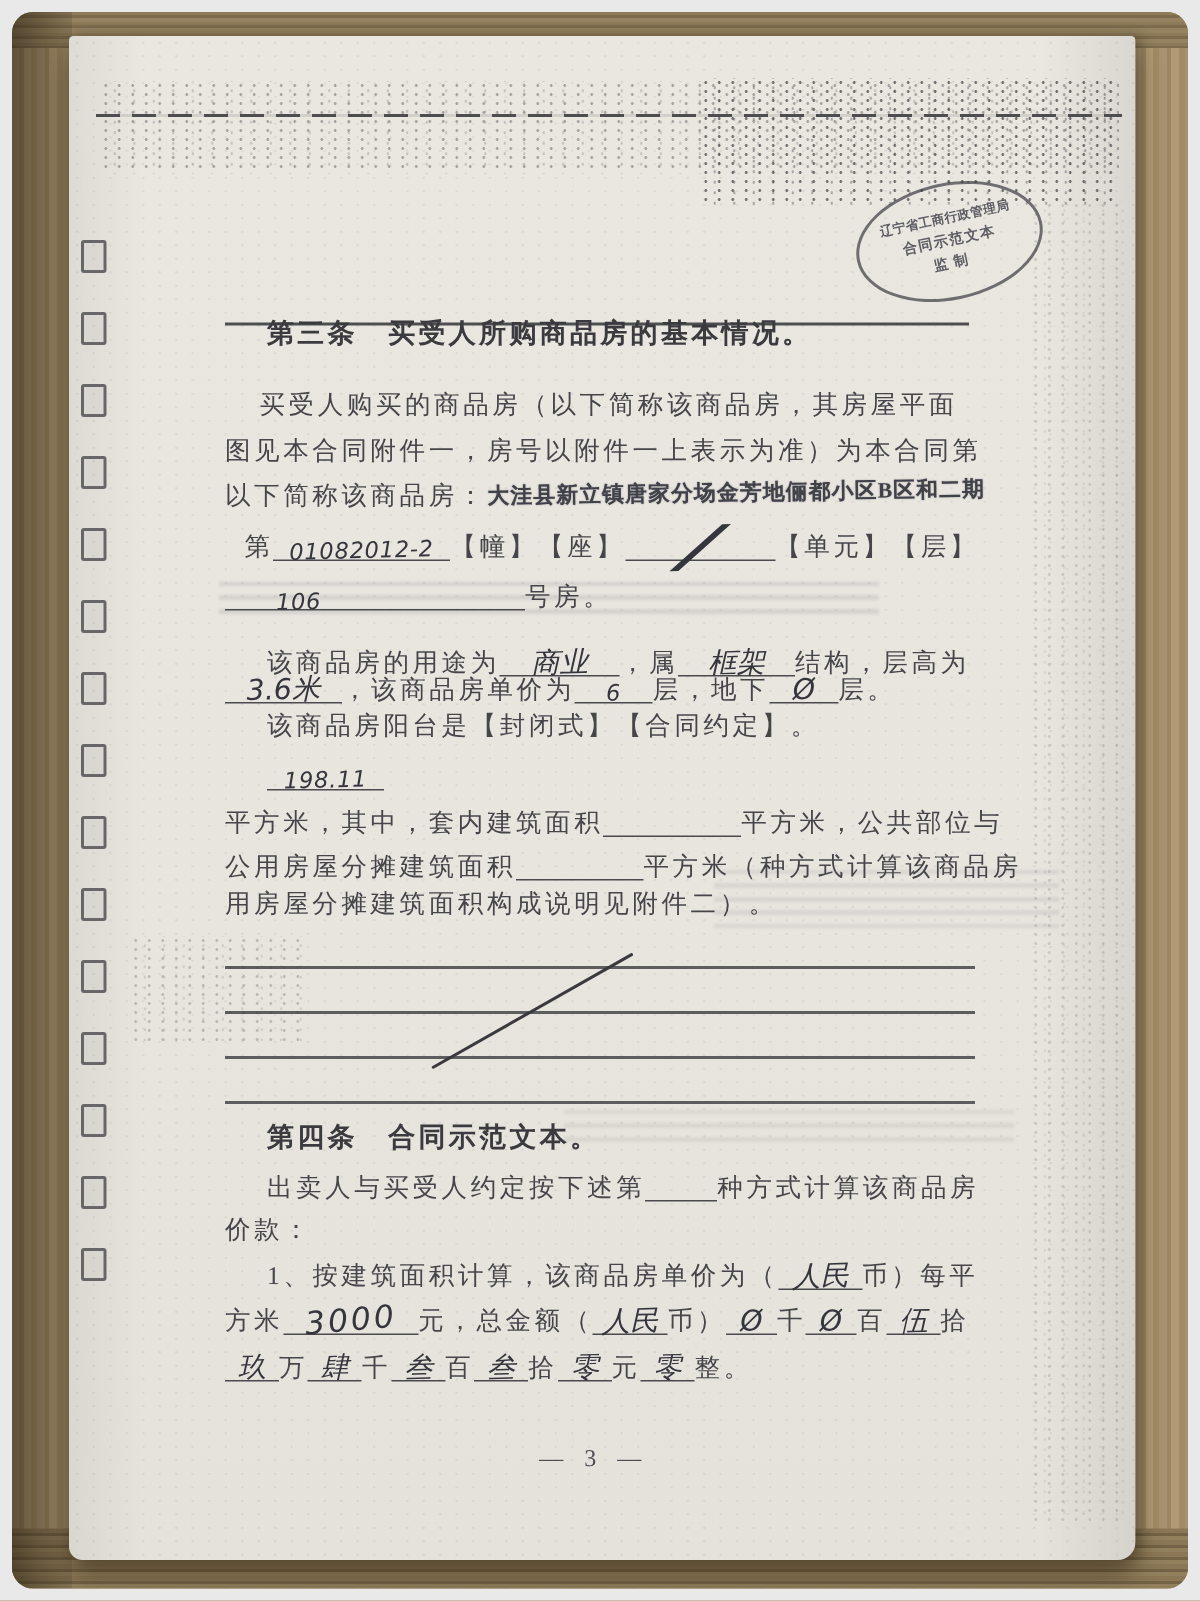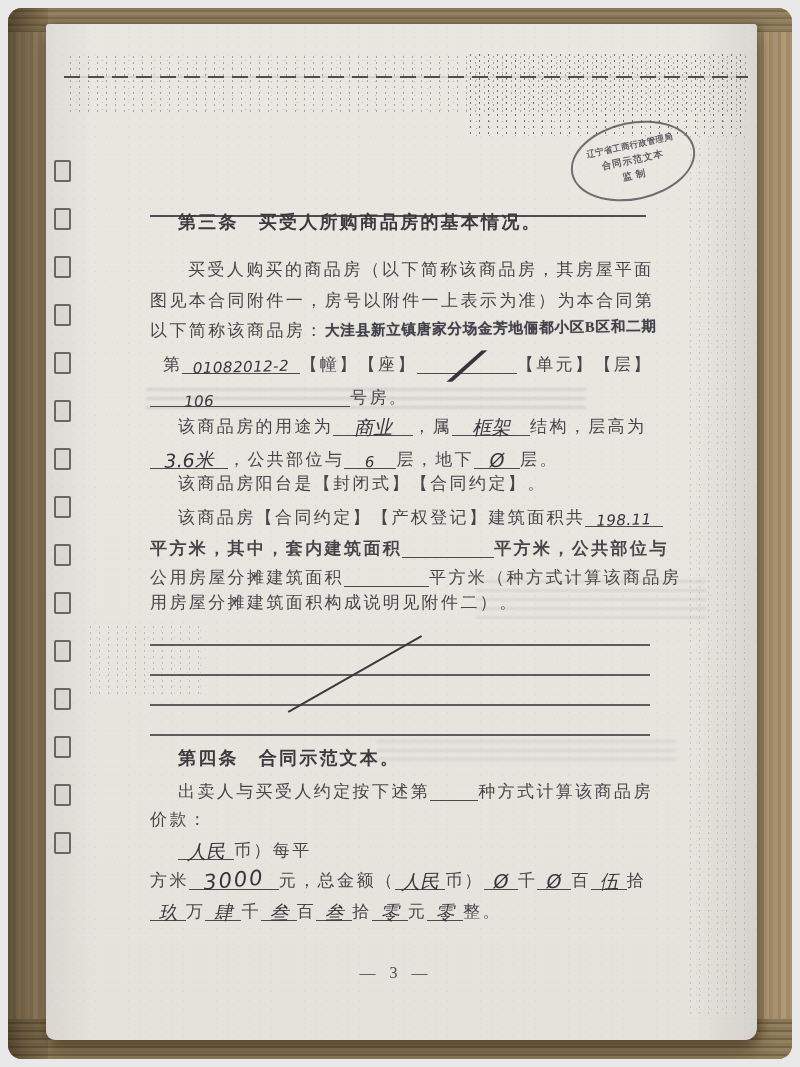--- a/index.html
+++ b/index.html
@@ -117,35 +117,35 @@
     <div id="rule-lines">
         <div class="rule" style="left: 104px; top: 620px; width: 500px;"></div>
         <div class="rule" style="left: 104px; top: 650px; width: 500px;"></div>
         <div class="rule" style="left: 104px; top: 680px; width: 500px;"></div>
         <div class="rule" style="left: 104px; top: 710px; width: 500px;"></div>
       </div>
     <div class="big-slash"></div>
 
     <div id="text-layer">
         <div class="line bold" style="left: 132px; top: 186px;"><span class="print">第三条　买受人所购商品房的基本情况。</span></div>
-        <div class="line" style="left: 142px; top: 234px;"><span class="print">买受人购买的商品房（以下简称该商品房，其房屋平面</span></div>
+        <div class="line" style="left: 127px; top: 234px;"><span class="print">买受人购买的商品房（以下简称该商品房，其房屋平面</span></div>
         <div class="line" style="left: 104px; top: 265px;"><span class="print">图见本合同附件一，房号以附件一上表示为准）为本合同第</span></div>
         <div class="line" style="left: 104px; top: 295px;"><span class="print">以下简称该商品房：</span><span class="stamped">大洼县新立镇唐家分场金芳地俪都小区B区和二期</span></div>
         <div class="line" style="left: 117px; top: 327px;"><span class="print">第</span><span class="blank" style="width: 118px;"><span class="hand num">01082012-2</span></span><span class="print">【幢】【座】</span><span class="blank" style="width: 100px;"><span class="hand slash">╱</span></span><span class="print">【单元】【层】</span></div>
         <div class="line" style="left: 104px; top: 360px;"><span class="blank" style="width: 200px;"><span class="hand num" style="text-align: left; padding-left: 34px; box-sizing: border-box;">106</span></span><span class="print">号房。</span></div>
-        <div class="line" style="left: 132px; top: 389px;"><span class="print">该商品房的用途为</span><span class="blank" style="width: 80px;"><span class="hand">商业</span></span><span class="print">，属</span><span class="blank" style="width: 78px;"><span class="hand">框架</span></span><span class="print">结构，层高为</span></div>
-        <div class="line" style="left: 104px; top: 422px;"><span class="blank" style="width: 78px;"><span class="hand">3.6米</span></span><span class="print">，公共部位与</span><span class="blank" style="width: 52px;"><span class="hand num">6</span></span><span class="print">层，地下</span><span class="blank" style="width: 46px;"><span class="hand">Ø</span></span><span class="print">层。</span></div>
+        <div class="line" style="left: 132px; top: 404px;"><span class="print">该商品房的用途为</span><span class="blank" style="width: 80px;"><span class="hand">商业</span></span><span class="print">，属</span><span class="blank" style="width: 78px;"><span class="hand">框架</span></span><span class="print">结构，层高为</span></div>
+        <div class="line" style="left: 104px; top: 422px;"><span class="blank" style="width: 78px;"><span class="hand">3.6米</span></span><span class="print">，该商品房单价为</span><span class="blank" style="width: 52px;"><span class="hand num">6</span></span><span class="print">层，地下</span><span class="blank" style="width: 46px;"><span class="hand">Ø</span></span><span class="print">层。</span></div>
         <div class="line" style="left: 132px; top: 448px;"><span class="print">该商品房阳台是【封闭式】【合同约定】。</span></div>
-        <div class="line" style="left: 132px; top: 480px;"><span class="print">该商品房【合同约定】【产权登记】建筑面积共</span><span class="blank" style="width: 78px;"><span class="hand num">198.11</span></span></div>
-        <div class="line" style="left: 104px; top: 511px; font-weight: bold;"><span class="print">平方米，其中，套内建筑面积</span><span class="blank" style="width: 92px;"></span><span class="print">平方米，公共部位与</span></div>
+        <div class="line" style="left: 132px; top: 480px;"><span class="blank" style="width: 78px;"><span class="hand num">198.11</span></span></div>
+        <div class="line" style="left: 104px; top: 511px;"><span class="print">平方米，其中，套内建筑面积</span><span class="blank" style="width: 92px;"></span><span class="print">平方米，公共部位与</span></div>
         <div class="line" style="left: 104px; top: 540px;"><span class="print">公用房屋分摊建筑面积</span><span class="blank" style="width: 85px;"></span><span class="print">平方米（种方式计算该商品房</span></div>
         <div class="line" style="left: 104px; top: 567px;"><span class="print">用房屋分摊建筑面积构成说明见附件二）。</span></div>
         <div class="line bold" style="left: 132px; top: 722px;"><span class="print">第四条　合同示范文本。</span></div>
         <div class="line" style="left: 132px; top: 754px;"><span class="print">出卖人与买受人约定按下述第</span><span class="blank" style="width: 48px;"></span><span class="print">种方式计算该商品房</span></div>
         <div class="line" style="left: 104px; top: 784px;"><span class="print">价款：</span></div>
-        <div class="line" style="left: 132px; top: 813px;"><span class="blank" style="width: 56px;"><span class="hand">人民</span></span><span class="print">币）每平</span></div>
+        <div class="line" style="left: 132px; top: 813px;"><span class="print">1、按建筑面积计算，该商品房单价为（</span><span class="blank" style="width: 56px;"><span class="hand">人民</span></span><span class="print">币）每平</span></div>
         <div class="line" style="left: 104px; top: 843px;"><span class="print">方米</span><span class="blank" style="width: 90px;"><span class="hand big">3000</span></span><span class="print">元，总金额（</span><span class="blank" style="width: 50px;"><span class="hand">人民</span></span><span class="print">币）</span><span class="blank" style="width: 34px;"><span class="hand">Ø</span></span><span class="print">千</span><span class="blank" style="width: 34px;"><span class="hand">Ø</span></span><span class="print">百</span><span class="blank" style="width: 36px;"><span class="hand">伍</span></span><span class="print">拾</span></div>
         <div class="line" style="left: 104px; top: 874px;"><span class="blank" style="width: 36px;"><span class="hand">玖</span></span><span class="print">万</span><span class="blank" style="width: 36px;"><span class="hand">肆</span></span><span class="print">千</span><span class="blank" style="width: 36px;"><span class="hand">叁</span></span><span class="print">百</span><span class="blank" style="width: 36px;"><span class="hand">叁</span></span><span class="print">拾</span><span class="blank" style="width: 36px;"><span class="hand">零</span></span><span class="print">元</span><span class="blank" style="width: 36px;"><span class="hand">零</span></span><span class="print">整。</span></div>
       </div>
 
     <div class="page-num">— 3 —</div>
   </div>
 </div>
 
 </body></html>

